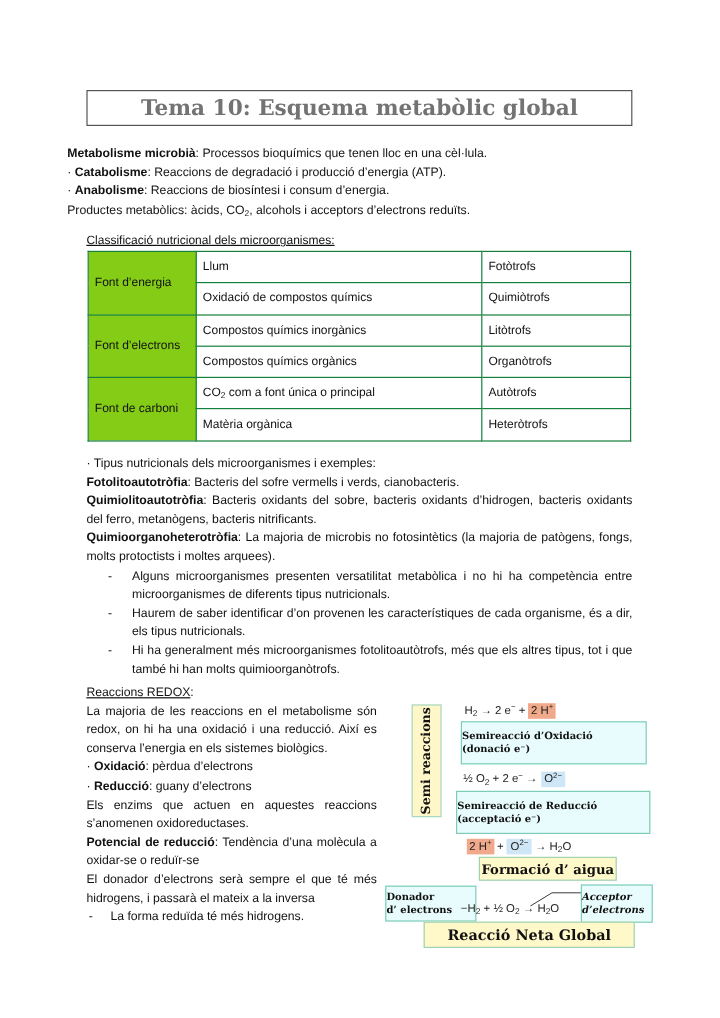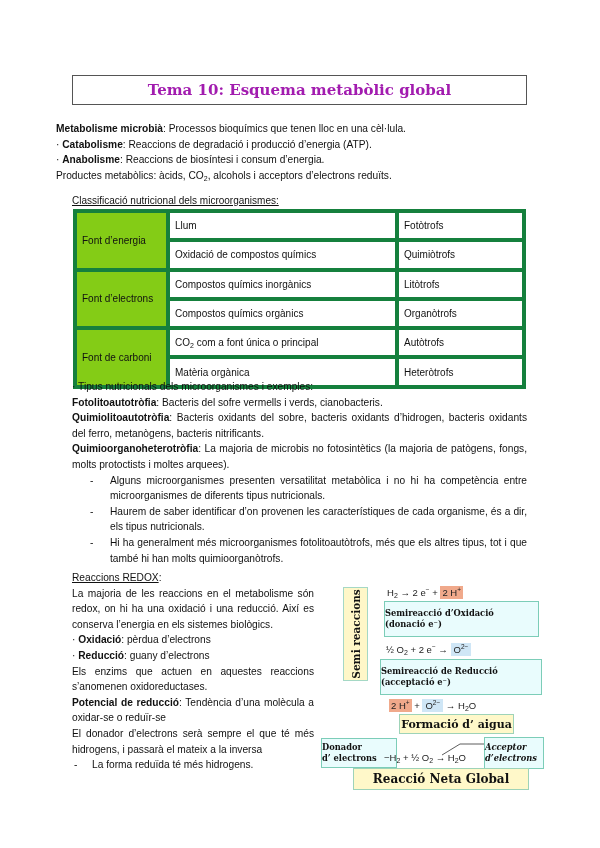--- a/index.html
+++ b/index.html
@@ -1,29 +1,29 @@
 <!DOCTYPE html>
 <html><head>
 <meta charset="utf-8">
 <style>
   html, body { margin:0; padding:0; background:#ffffff; }
   body { width:600px; height:848px; position:relative; overflow:hidden;
          font-family:"Liberation Sans", sans-serif; color:#111; font-size:10.2px; }
   .abs { position:absolute; }
   .title-box { left:72px; top:75px; width:455px; height:30px; border:1.5px solid #555;
                box-sizing:border-box; display:flex; align-items:center; justify-content:center; }
-  .title-box span { font-family:"DejaVu Serif", serif; font-weight:bold; font-size:15px; color:#a21caf; }
+  .title-box span { font-family:"DejaVu Serif", serif; font-weight:bold; font-size:18px; color:#737373; }
   .line { line-height:15.6px; white-space:nowrap; }
   b { font-weight:bold; }
   .u { text-decoration:underline; }
   sub { font-size:7px; vertical-align:-2px; line-height:0; }
   sup { font-size:6.5px; vertical-align:4px; line-height:0; }
 
   table.nut { position:absolute; left:73px; top:209px; width:453px; border-collapse:collapse; }
-  table.nut td { border:4px solid #15803d; height:25.3px; padding:0 0 0 5px; font-size:10px; vertical-align:middle; }
+  table.nut td { border:1px solid #15803d; height:25.3px; padding:0 0 0 5px; font-size:10px; vertical-align:middle; }
   table.nut td.cat { background:#84cc16; width:84px; }
   table.nut td.res { width:118px; }
 
   .just { text-align:justify; text-align-last:left; white-space:normal; }
   .para { line-height:15.6px; }
 
   
   .dg { font-family:"Liberation Sans", sans-serif; }
   .serifb { font-family:"DejaVu Serif", serif; font-weight:bold; }
   .semi-label { left:343px; top:587px; width:25px; height:94px; background:#fff7c8; border:1px solid #a5d8c5;

